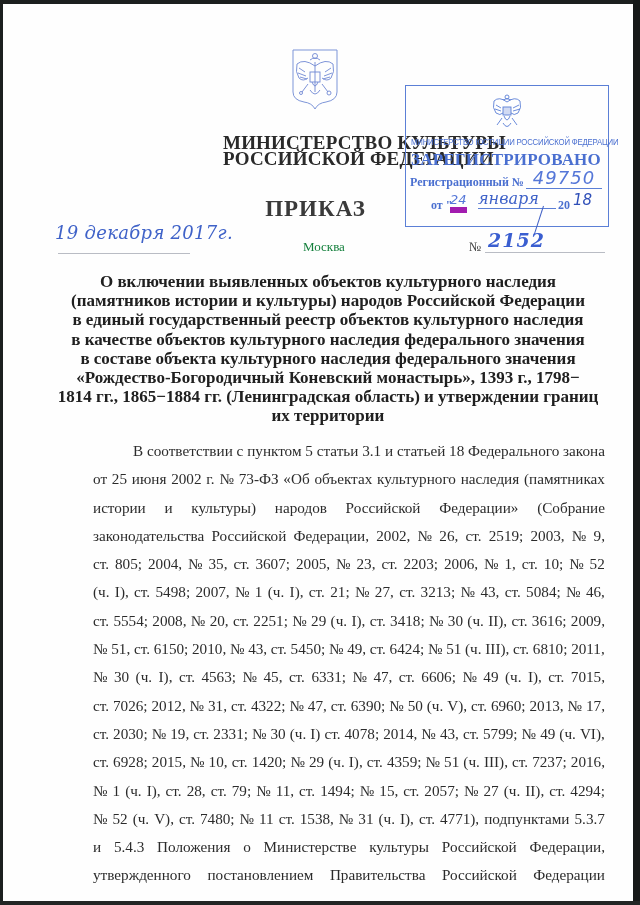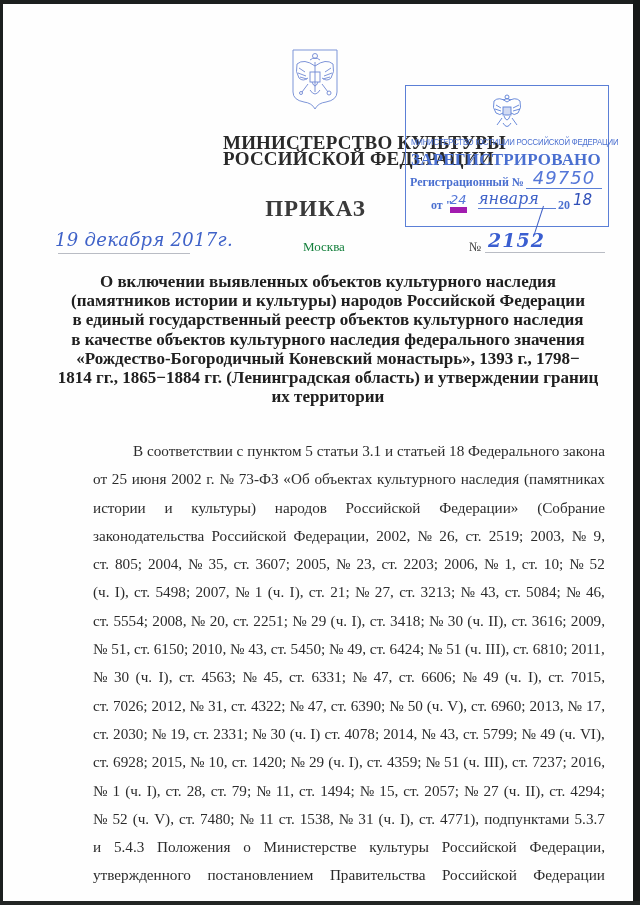--- a/index.html
+++ b/index.html
@@ -63,21 +63,21 @@
       position:absolute; left:25px; top:112px; font-weight:bold; font-size:12px; white-space:nowrap;
     }
     .stamp-date-day { position:absolute; left:44px; top:106px; font-family:"DejaVu Sans",sans-serif; font-style:italic; font-size:13px; color:#5577d8; border-bottom:6px solid #a21caf; }
     .stamp-date-month { position:absolute; left:72px; top:103px; font-family:"DejaVu Serif",serif; font-style:italic; font-size:16px; color:#3f62c8; border-bottom:1px solid #5b7fd6; width:78px; }
     .stamp-date-year { position:absolute; left:152px; top:112px; font-weight:bold; font-size:12px; white-space:nowrap; }
     .stamp-date-yearhand { position:absolute; left:167px; top:105px; font-family:"DejaVu Sans",sans-serif; font-style:italic; font-size:15px; color:#2f4fb8; }
     .stamp-pen-stroke { position:absolute; left:137px; top:120px; width:1px; height:30px; background:#3f5fc4; transform:rotate(18deg); transform-origin:top; }
 
     
     .date-hand {
-      position:absolute; left:52px; top:225px; width:200px;
+      position:absolute; left:52px; top:218px; width:200px;
       font-family:"DejaVu Serif", serif; font-style:italic; font-size:18px; color:#3f62c8;
       letter-spacing: 0.3px; white-space:nowrap;
     }
     .date-line { position:absolute; left:55px; top:249px; width:132px; height:1px; background:#b9bcc4; }
     .city {
       position:absolute; left:300px; top:235px; font-size:13px; color:#15803d; white-space:nowrap;
     }
     .num-label { position:absolute; left:466px; top:235px; font-size:13px; color:#444; }
     .num-hand {
       position:absolute; left:485px; top:225px;
@@ -169,20 +169,21 @@
   <div class="city">Москва</div>
   <div class="num-label">№</div>
   <div class="num-hand">2152</div>
   <div class="num-line"></div>
 
   <div class="title">
     <div>О включении выявленных объектов культурного наследия</div>
     <div>(памятников истории и культуры) народов Российской Федерации</div>
     <div>в единый государственный реестр объектов культурного наследия</div>
     <div>в качестве объектов культурного наследия федерального значения</div>
+    <div>в составе объекта культурного наследия федерального значения</div>
     <div>«Рождество-Богородичный Коневский монастырь», 1393 г., 1798−</div>
     <div>1814 гг., 1865−1884 гг. (Ленинградская область) и утверждении границ</div>
     <div>их территории</div>
   </div>
 
   <div class="body" id="body">
       <div class="line first">
         <span>В</span>
         <span>соответствии</span>
         <span>с</span>

